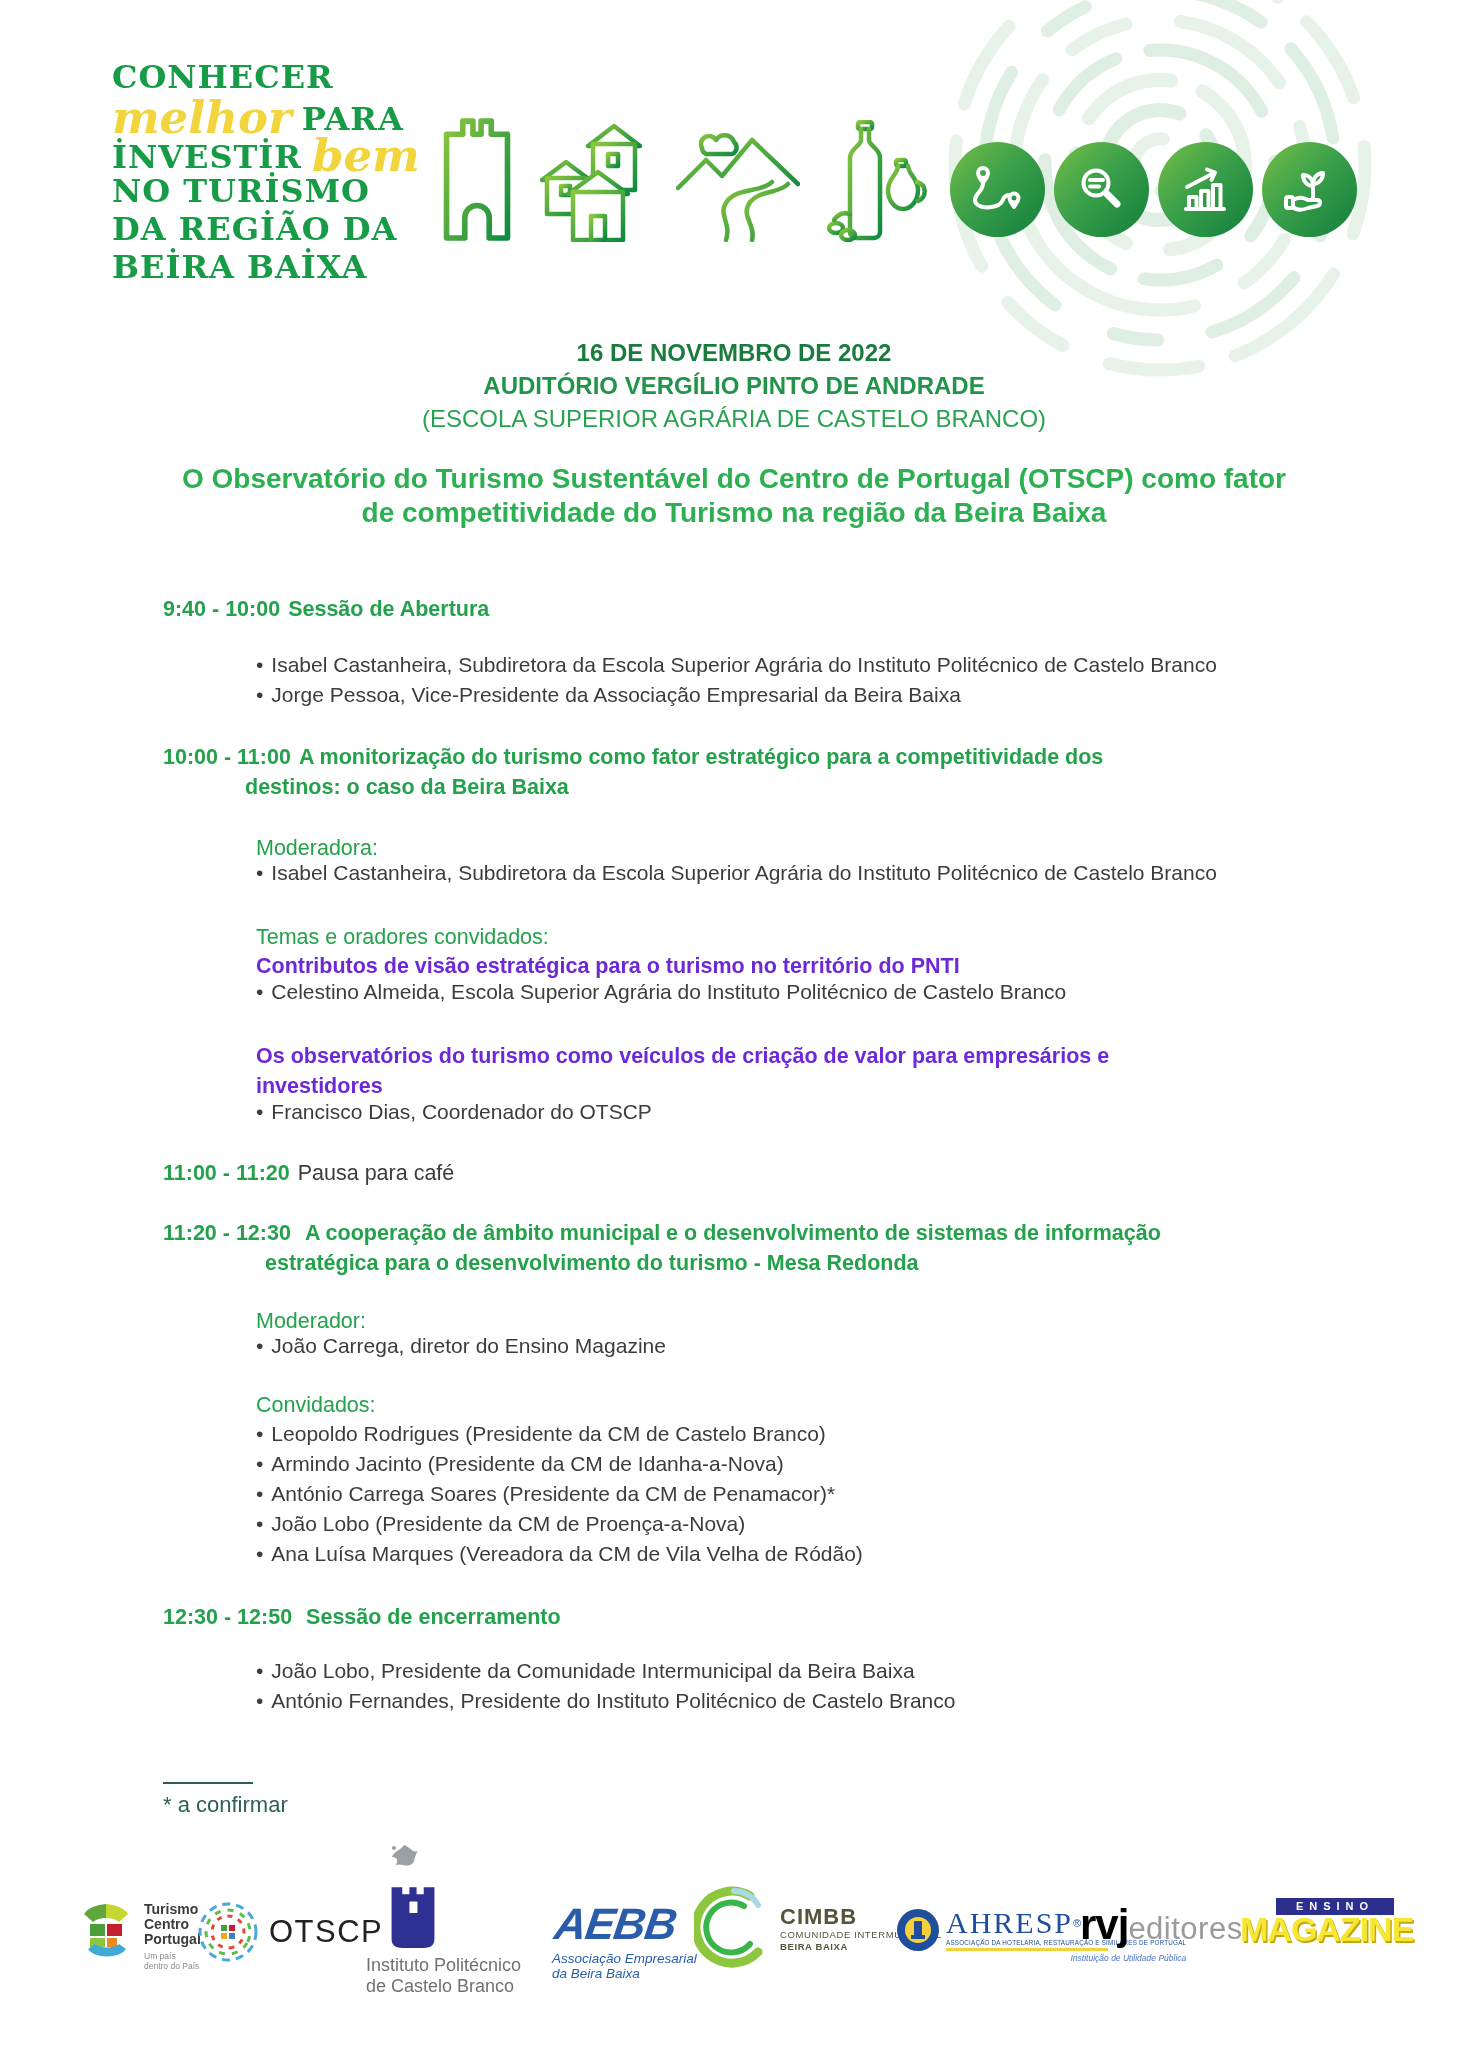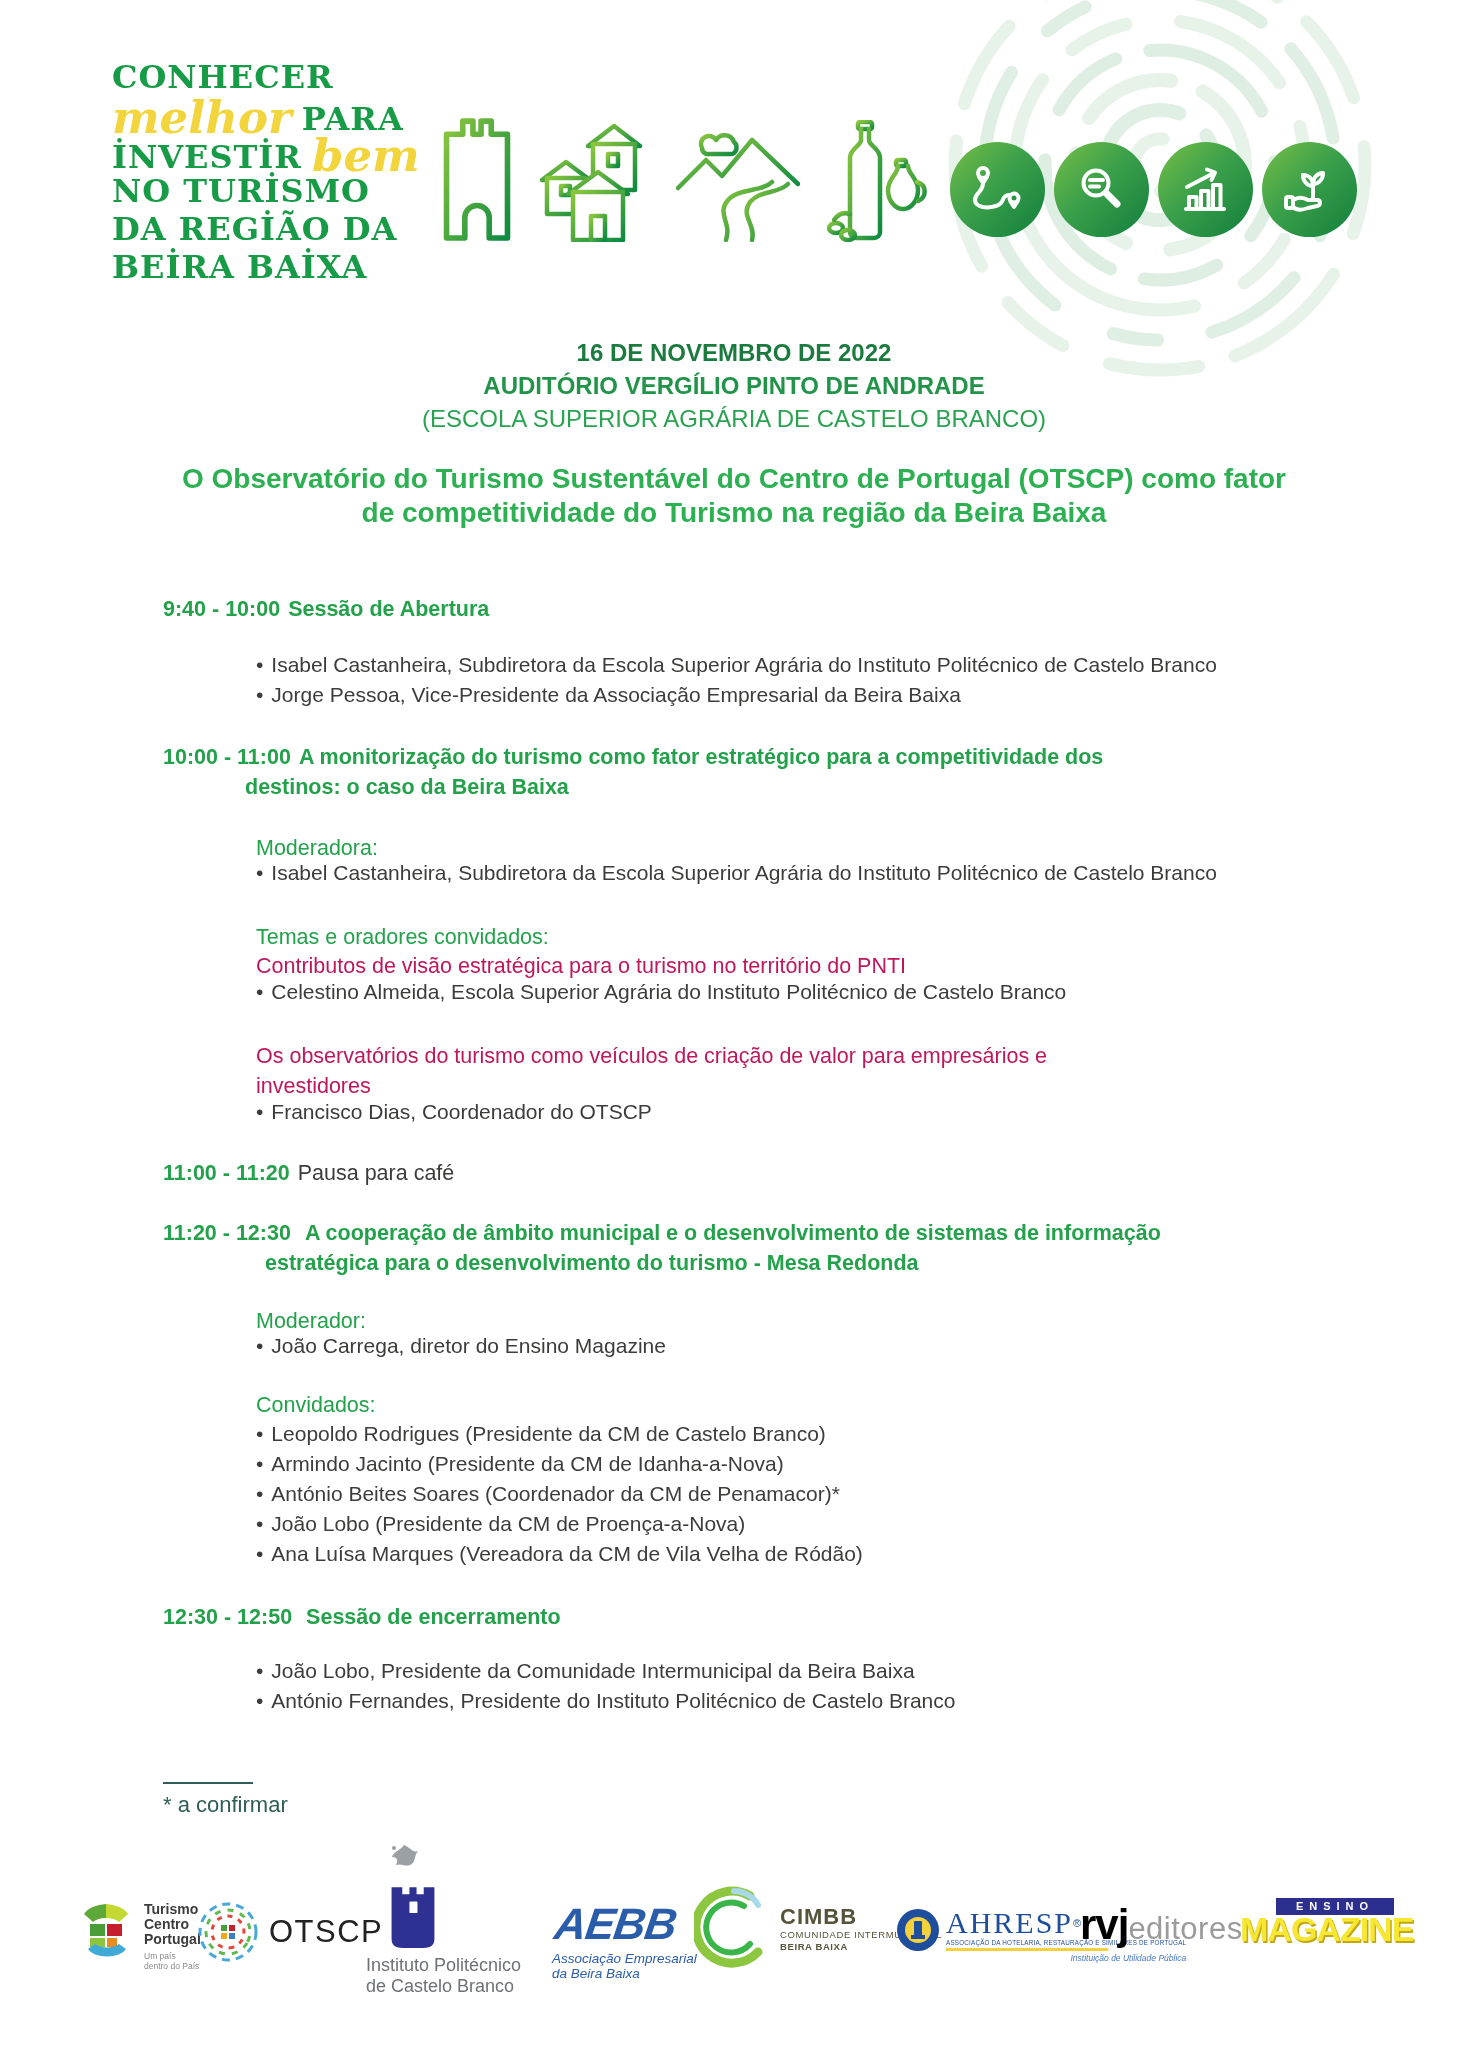--- a/index.html
+++ b/index.html
@@ -32,21 +32,21 @@
   .titleblock{position:absolute;left:0;top:462px;width:1468px;text-align:center;line-height:34px;
               font-size:28px;font-weight:bold;color:#2cb052;}
 
   
   .abs{position:absolute;}
   .sess{font-size:21.5px;font-weight:bold;color:#23a14b;line-height:30px;margin:0;}
   .sess .time{margin-right:8px;}
   .sess .time.wide{margin-right:14px;}
   .sess .plain{font-weight:normal;color:#3c3c3b;}
   .subhead{font-size:21.5px;font-weight:normal;color:#23a14b;line-height:30px;}
-  .topic{font-size:21.5px;font-weight:normal;color:#be185d;line-height:30px;}
+  .topic{font-size:21.5px;font-weight:bold;color:#6d28d9;line-height:30px;}
   .bullets{line-height:30px;}
   .bullet{display:flex;gap:8px;font-size:21px;color:#3c3c3b;}
   .bullet .b{flex:0 0 auto;}
   .note-line{position:absolute;left:163px;top:1782px;width:90px;height:2px;background:#2f5e56;}
   .note{position:absolute;left:163px;top:1792px;font-size:22px;color:#2f5e56;}
 
   
   .lg{position:absolute;}
   .lg-tcp{left:76px;top:1896px;display:flex;gap:8px;}
   .tcp-name{font-size:14px;font-weight:bold;color:#3b3b3b;line-height:15px;margin-top:6px;}
@@ -255,21 +255,21 @@
     <div class="bullet">
         <span class="b">•</span>
         <span>Leopoldo Rodrigues (Presidente da CM de Castelo Branco)</span>
       </div>
     <div class="bullet">
         <span class="b">•</span>
         <span>Armindo Jacinto (Presidente da CM de Idanha-a-Nova)</span>
       </div>
     <div class="bullet">
         <span class="b">•</span>
-        <span>António Beites Soares (Coordenador da CM de Penamacor)*</span>
+        <span>António Carrega Soares (Presidente da CM de Penamacor)*</span>
       </div>
     <div class="bullet">
         <span class="b">•</span>
         <span>João Lobo (Presidente da CM de Proença-a-Nova)</span>
       </div>
     <div class="bullet">
         <span class="b">•</span>
         <span>Ana Luísa Marques (Vereadora da CM de Vila Velha de Ródão)</span>
       </div>
   </div>

